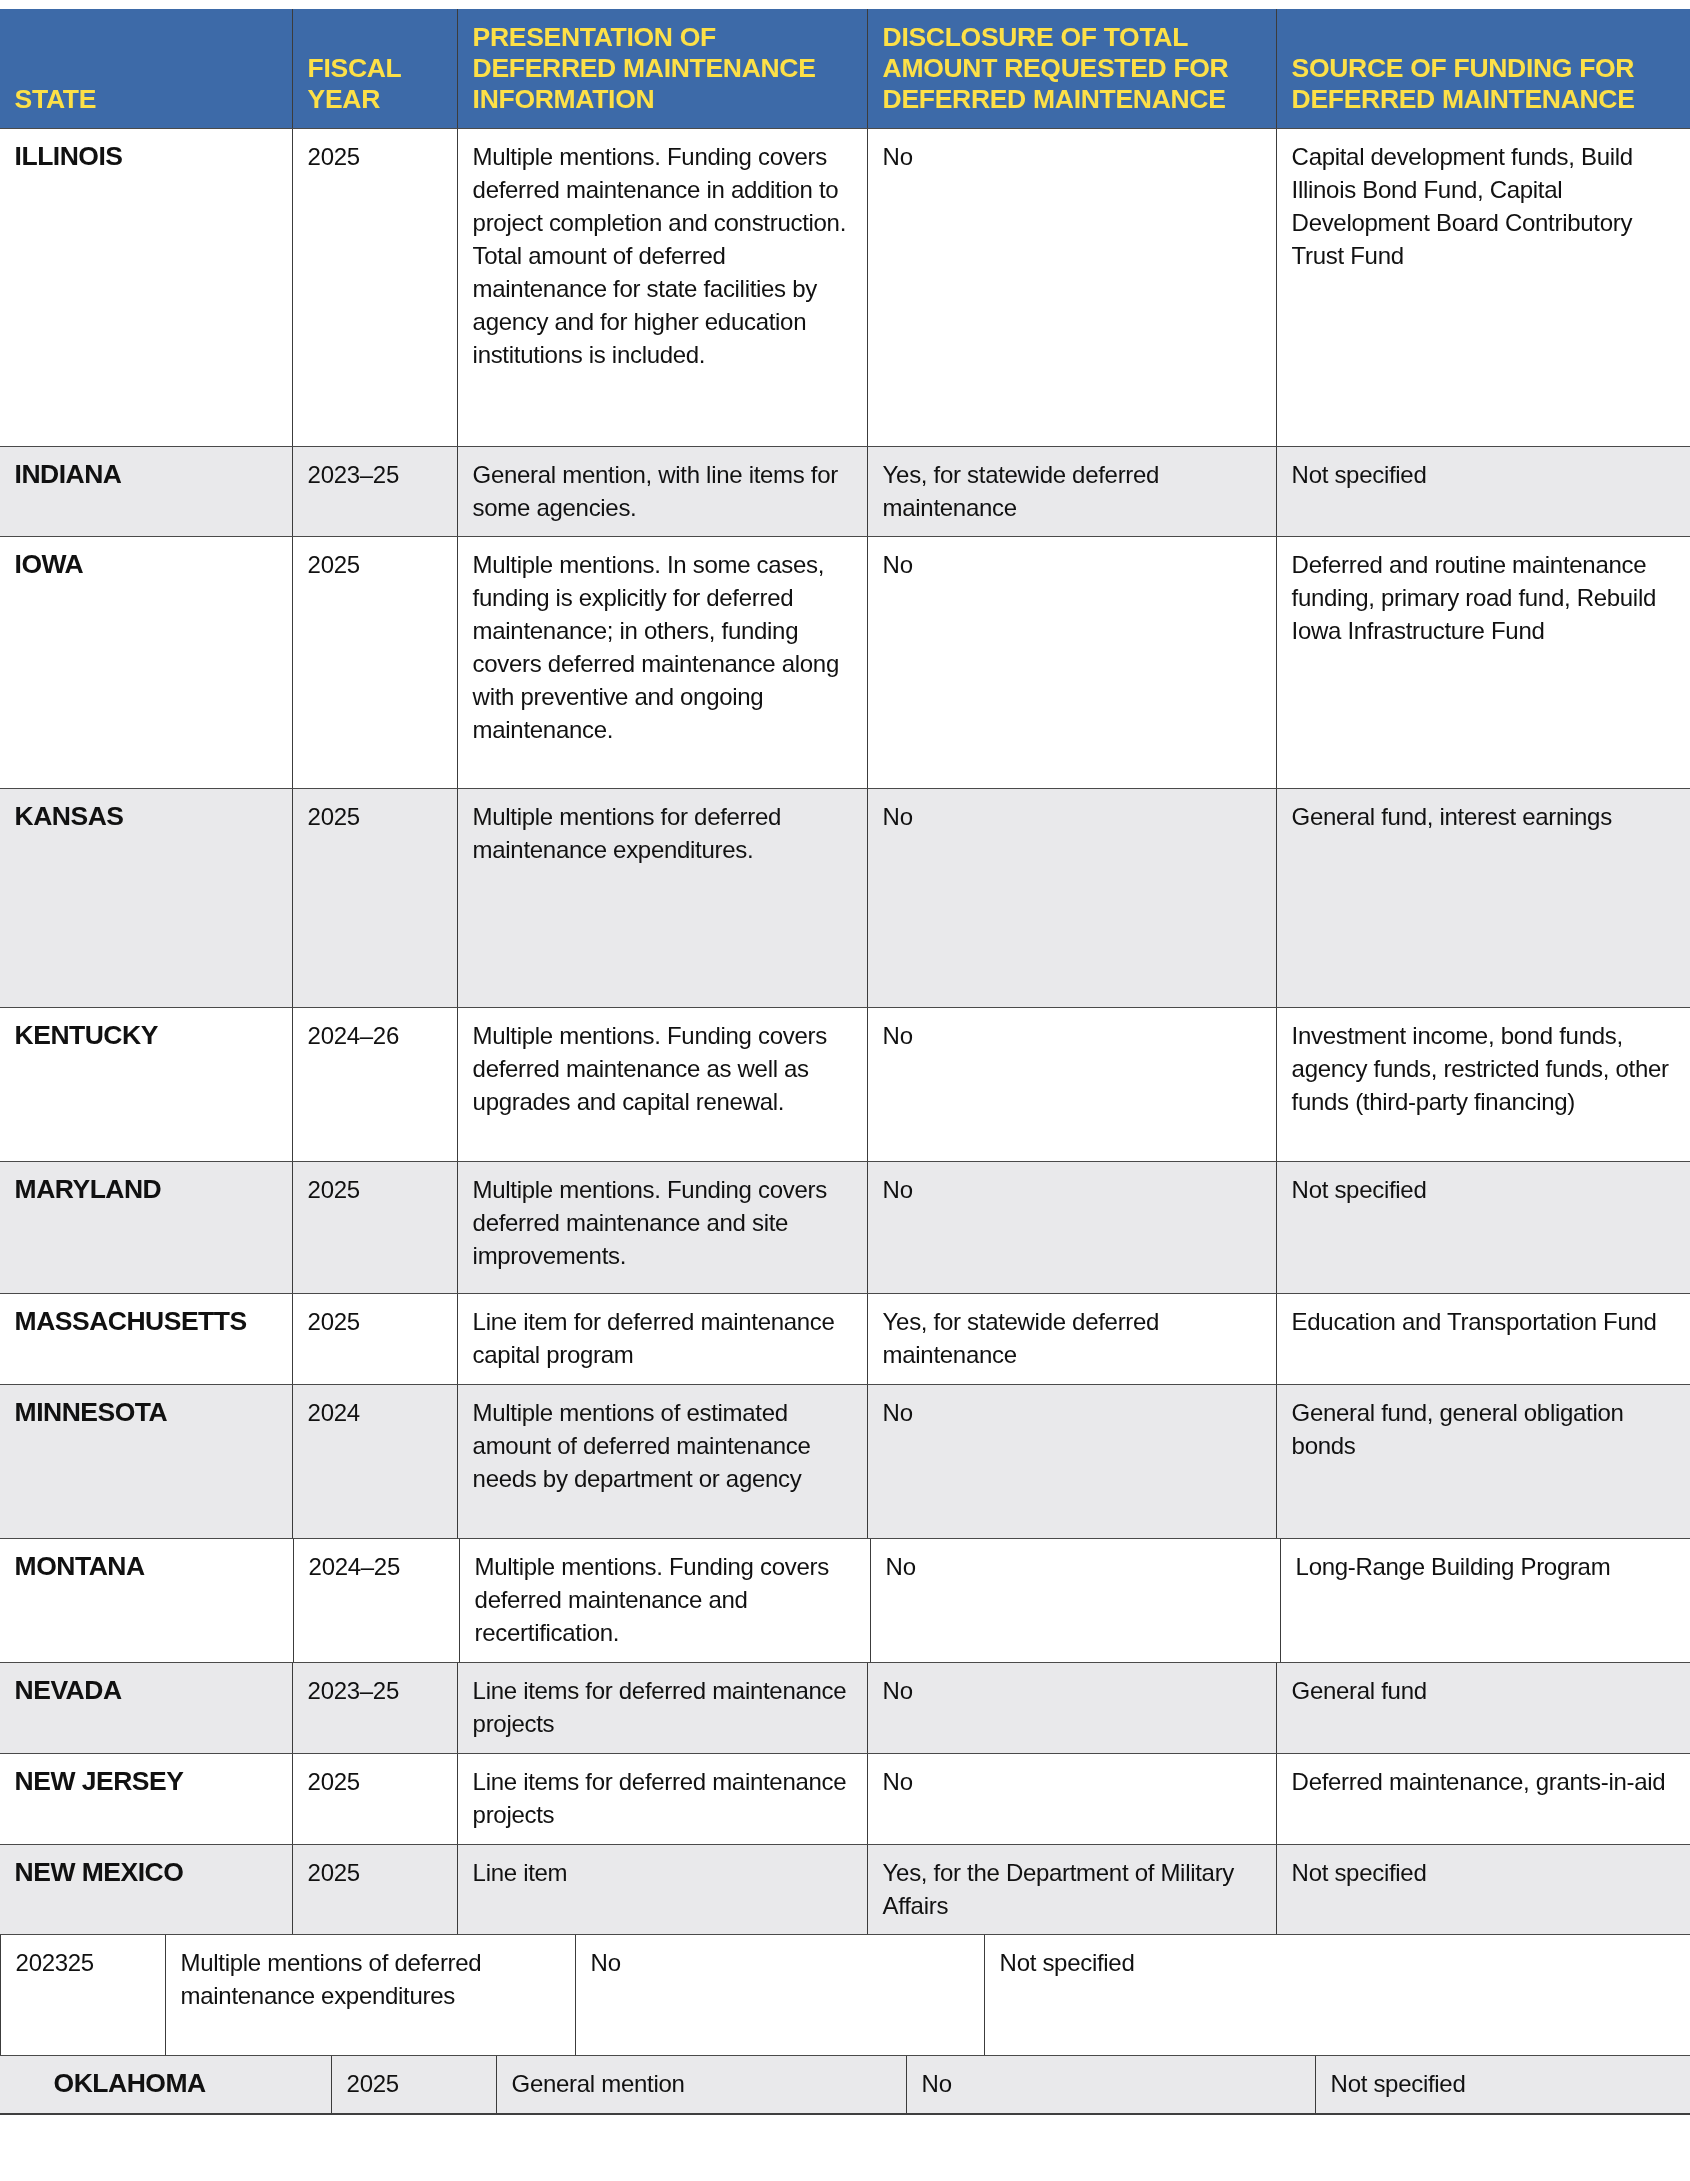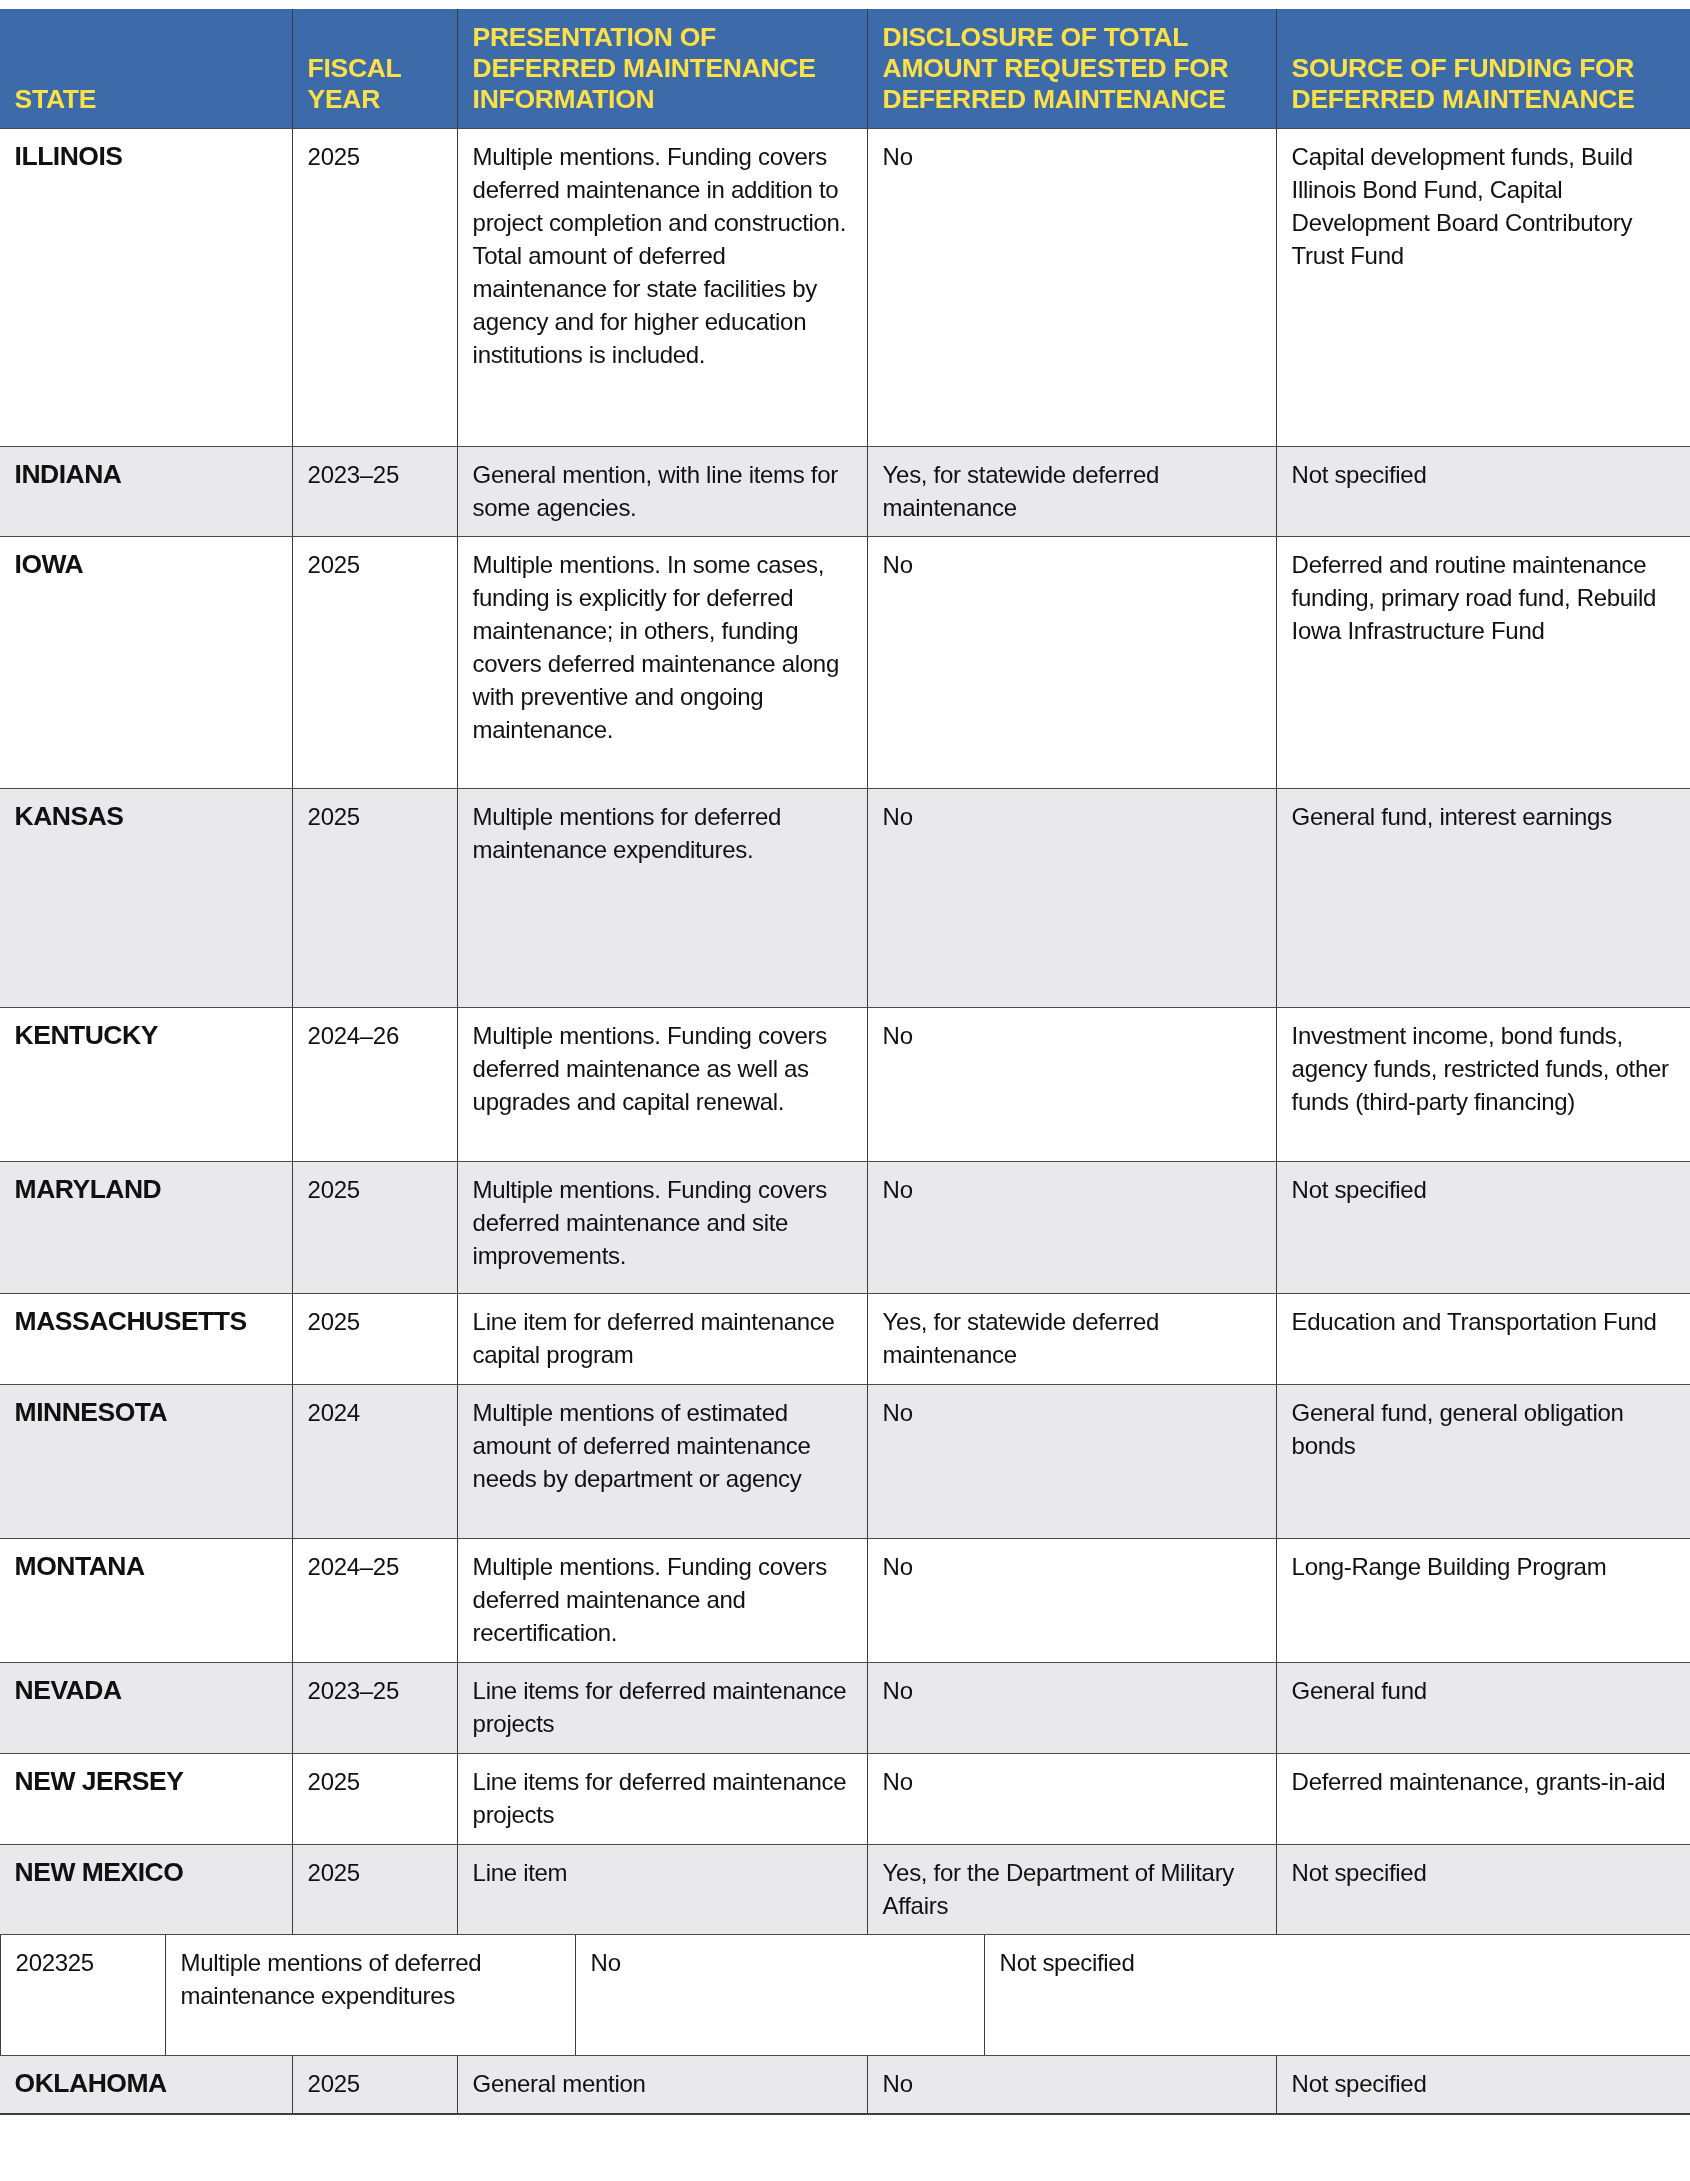--- a/index.html
+++ b/index.html
@@ -80,26 +80,26 @@
 
   
   .r0  { min-height: 318px; }
   .r1  { min-height: 88px;  }
   .r2  { min-height: 252px; }
   .r3  { min-height: 219px; }
   .r4  { min-height: 154px; }
   .r5  { min-height: 132px; }
   .r6  { min-height: 88px;  }
   .r7  { min-height: 154px; }
-  .r8  { min-height: 121px; }
+  .r8  { min-height: 121px; justify-content: space-between; }
   .r9  { min-height: 88px;  }
   .r10 { min-height: 88px;  }
   .r11 { min-height: 88px;  }
   .r12 { min-height: 121px; }
-  .r13 { min-height: 55px;  }
+  .r13 { min-height: 55px; padding-left: 39px;  }
 </style>
 </head>
 <body>
 
 <div class="page">
   <div class="dm-table">
 
     <div class="hrow">
       <div class="cell hcell c1">State</div>
       <div class="cell hcell c2">Fiscal Year</div>

